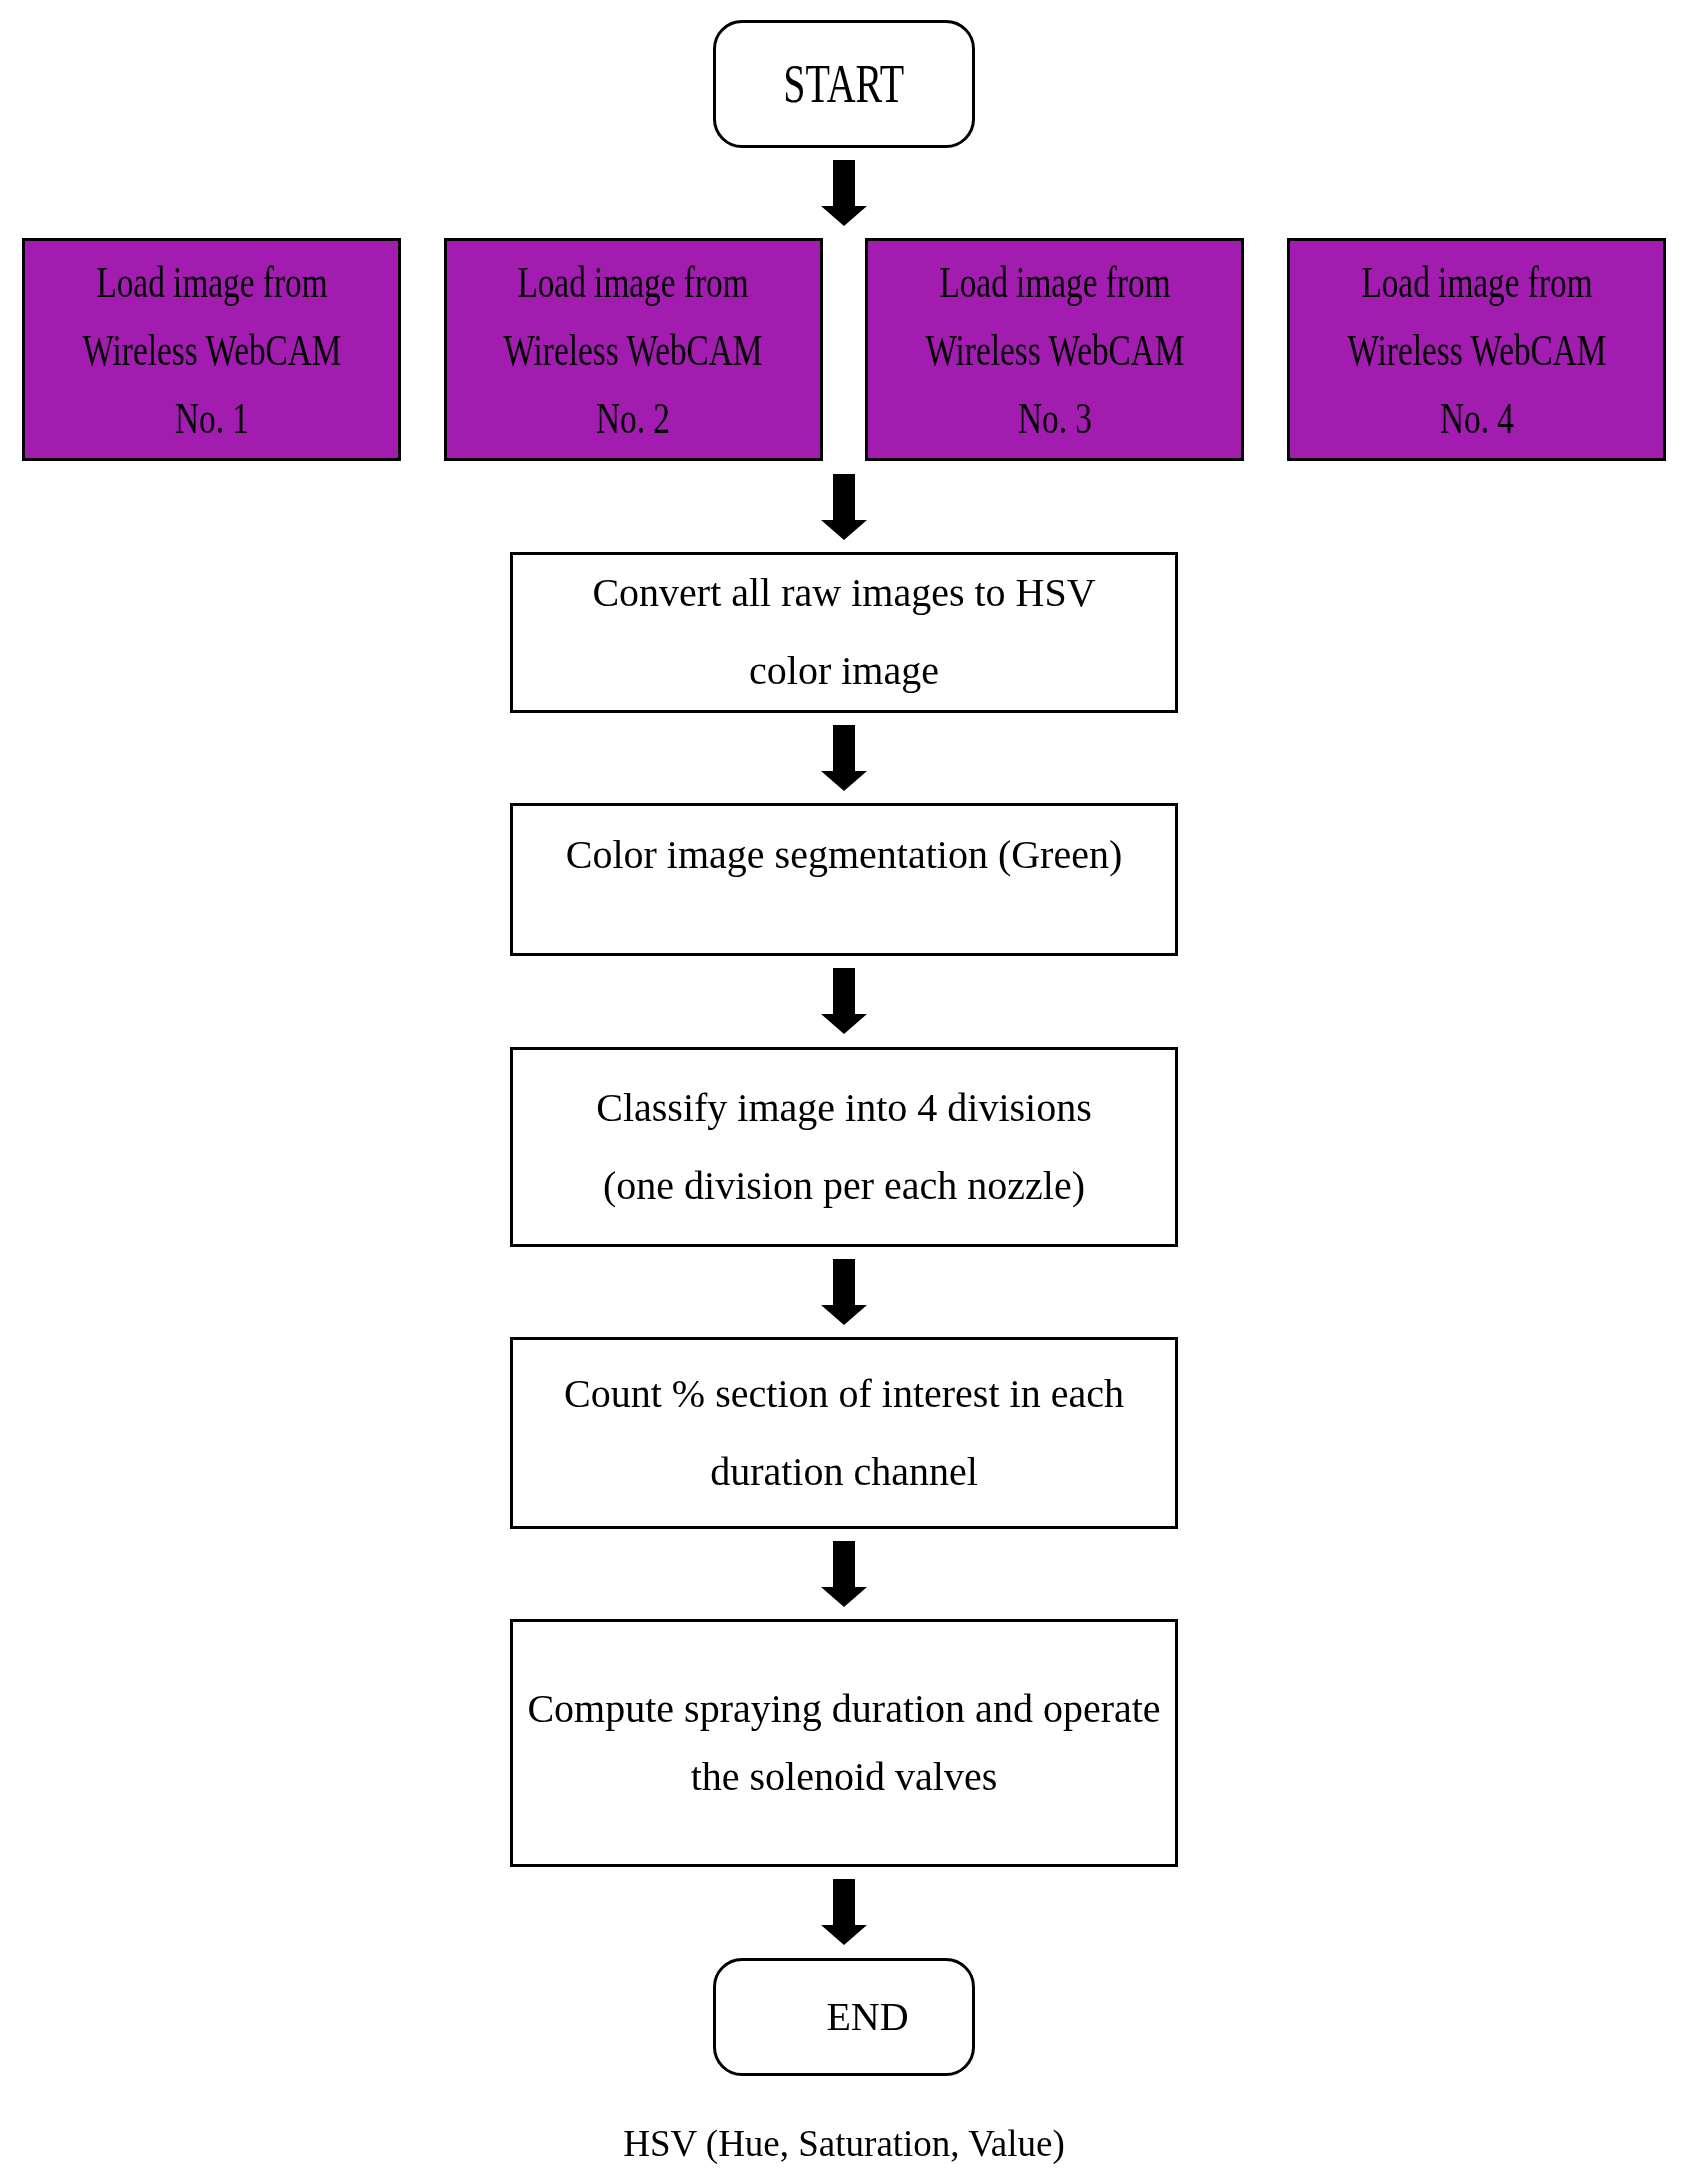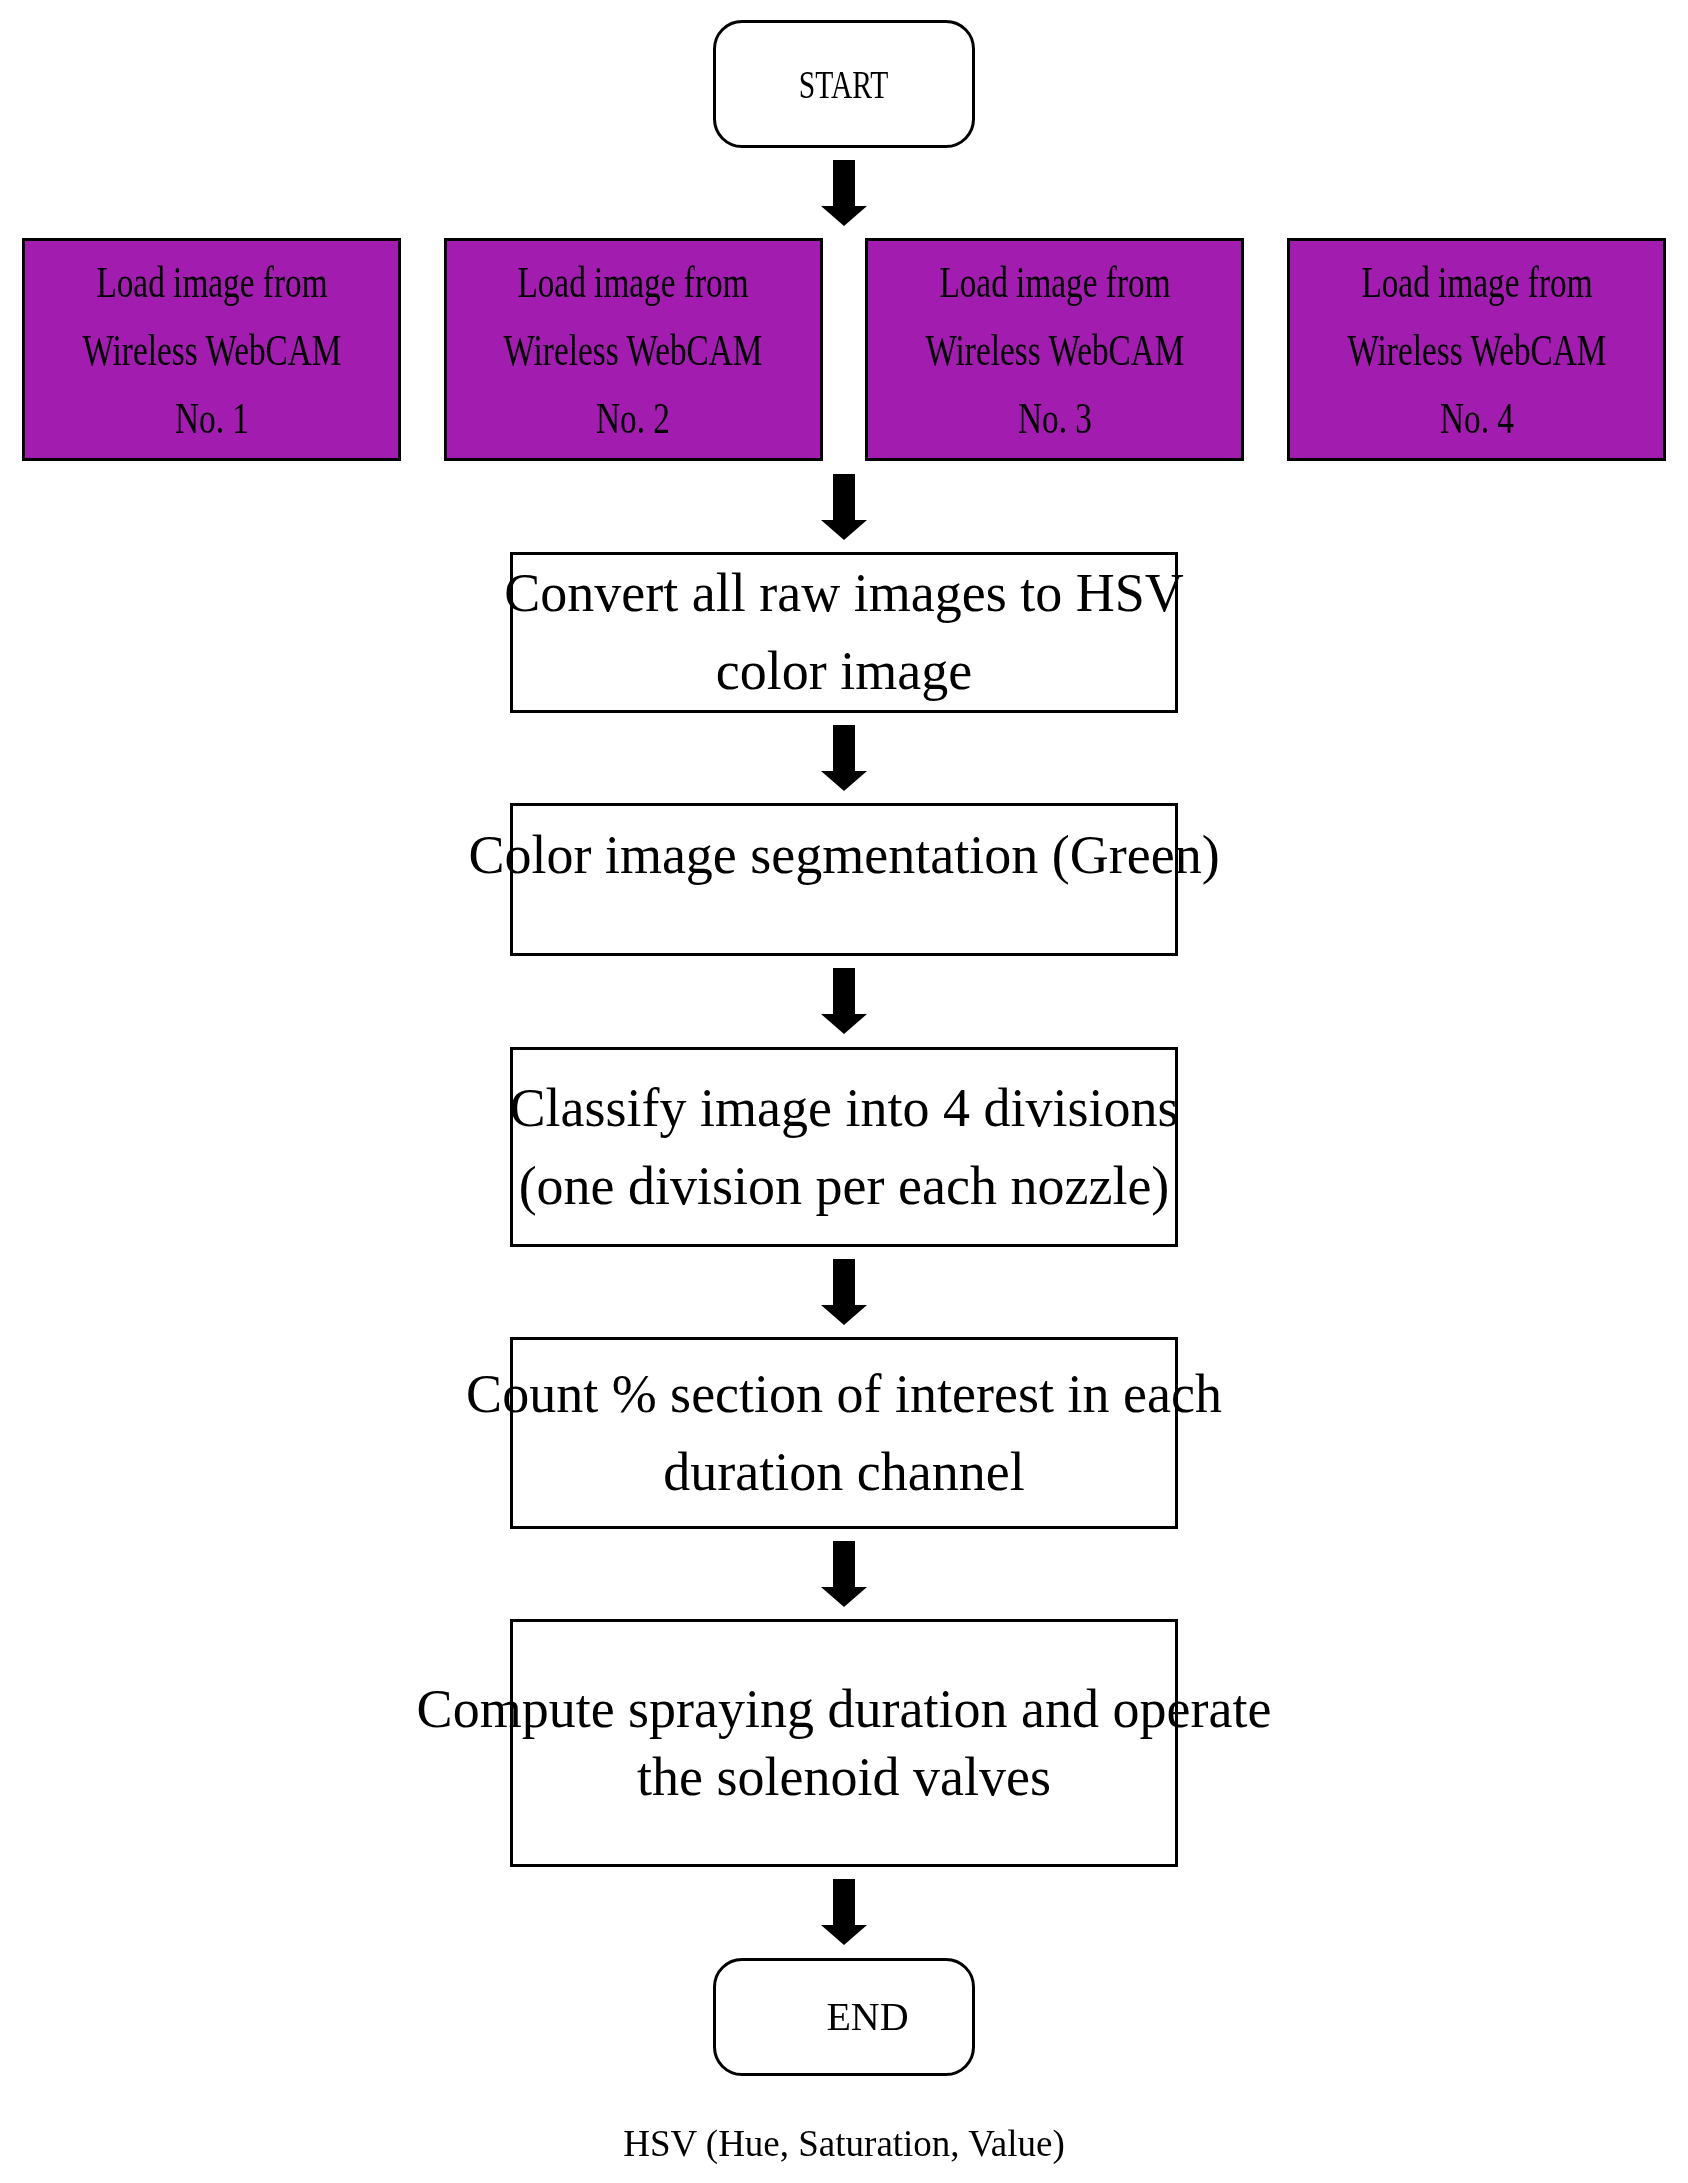--- a/index.html
+++ b/index.html
@@ -28,21 +28,21 @@
     background: #fff;
     display: flex;
     align-items: center;
     justify-content: center;
     text-align: center;
   }
   .start-node {
     width: 262px;
     height: 128px;
     margin-top: 20px;
-    font-size: 40px;
+    font-size: 54px;
   }
   .end-node {
     width: 262px;
     height: 118px;
     font-size: 40px;
     padding-left: 47px;
   }
   
   .webcam-row {
     box-sizing: border-box;
@@ -75,21 +75,21 @@
   .process {
     box-sizing: border-box;
     width: 668px;
     border: 3.3px solid #000;
     background: #fff;
     display: flex;
     flex-direction: column;
     justify-content: center;
     align-items: center;
     text-align: center;
-    font-size: 54px;
+    font-size: 40px;
     line-height: 78px;
     white-space: nowrap;
   }
   .process-convert  { height: 161px; }
   .process-seg      { height: 153px; justify-content: flex-start; padding-top: 10px; }
   .process-classify { height: 200px; }
   .process-count    { height: 192px; }
   .process-compute  { height: 248px; line-height: 68px; }
   
   .down-arrow {

